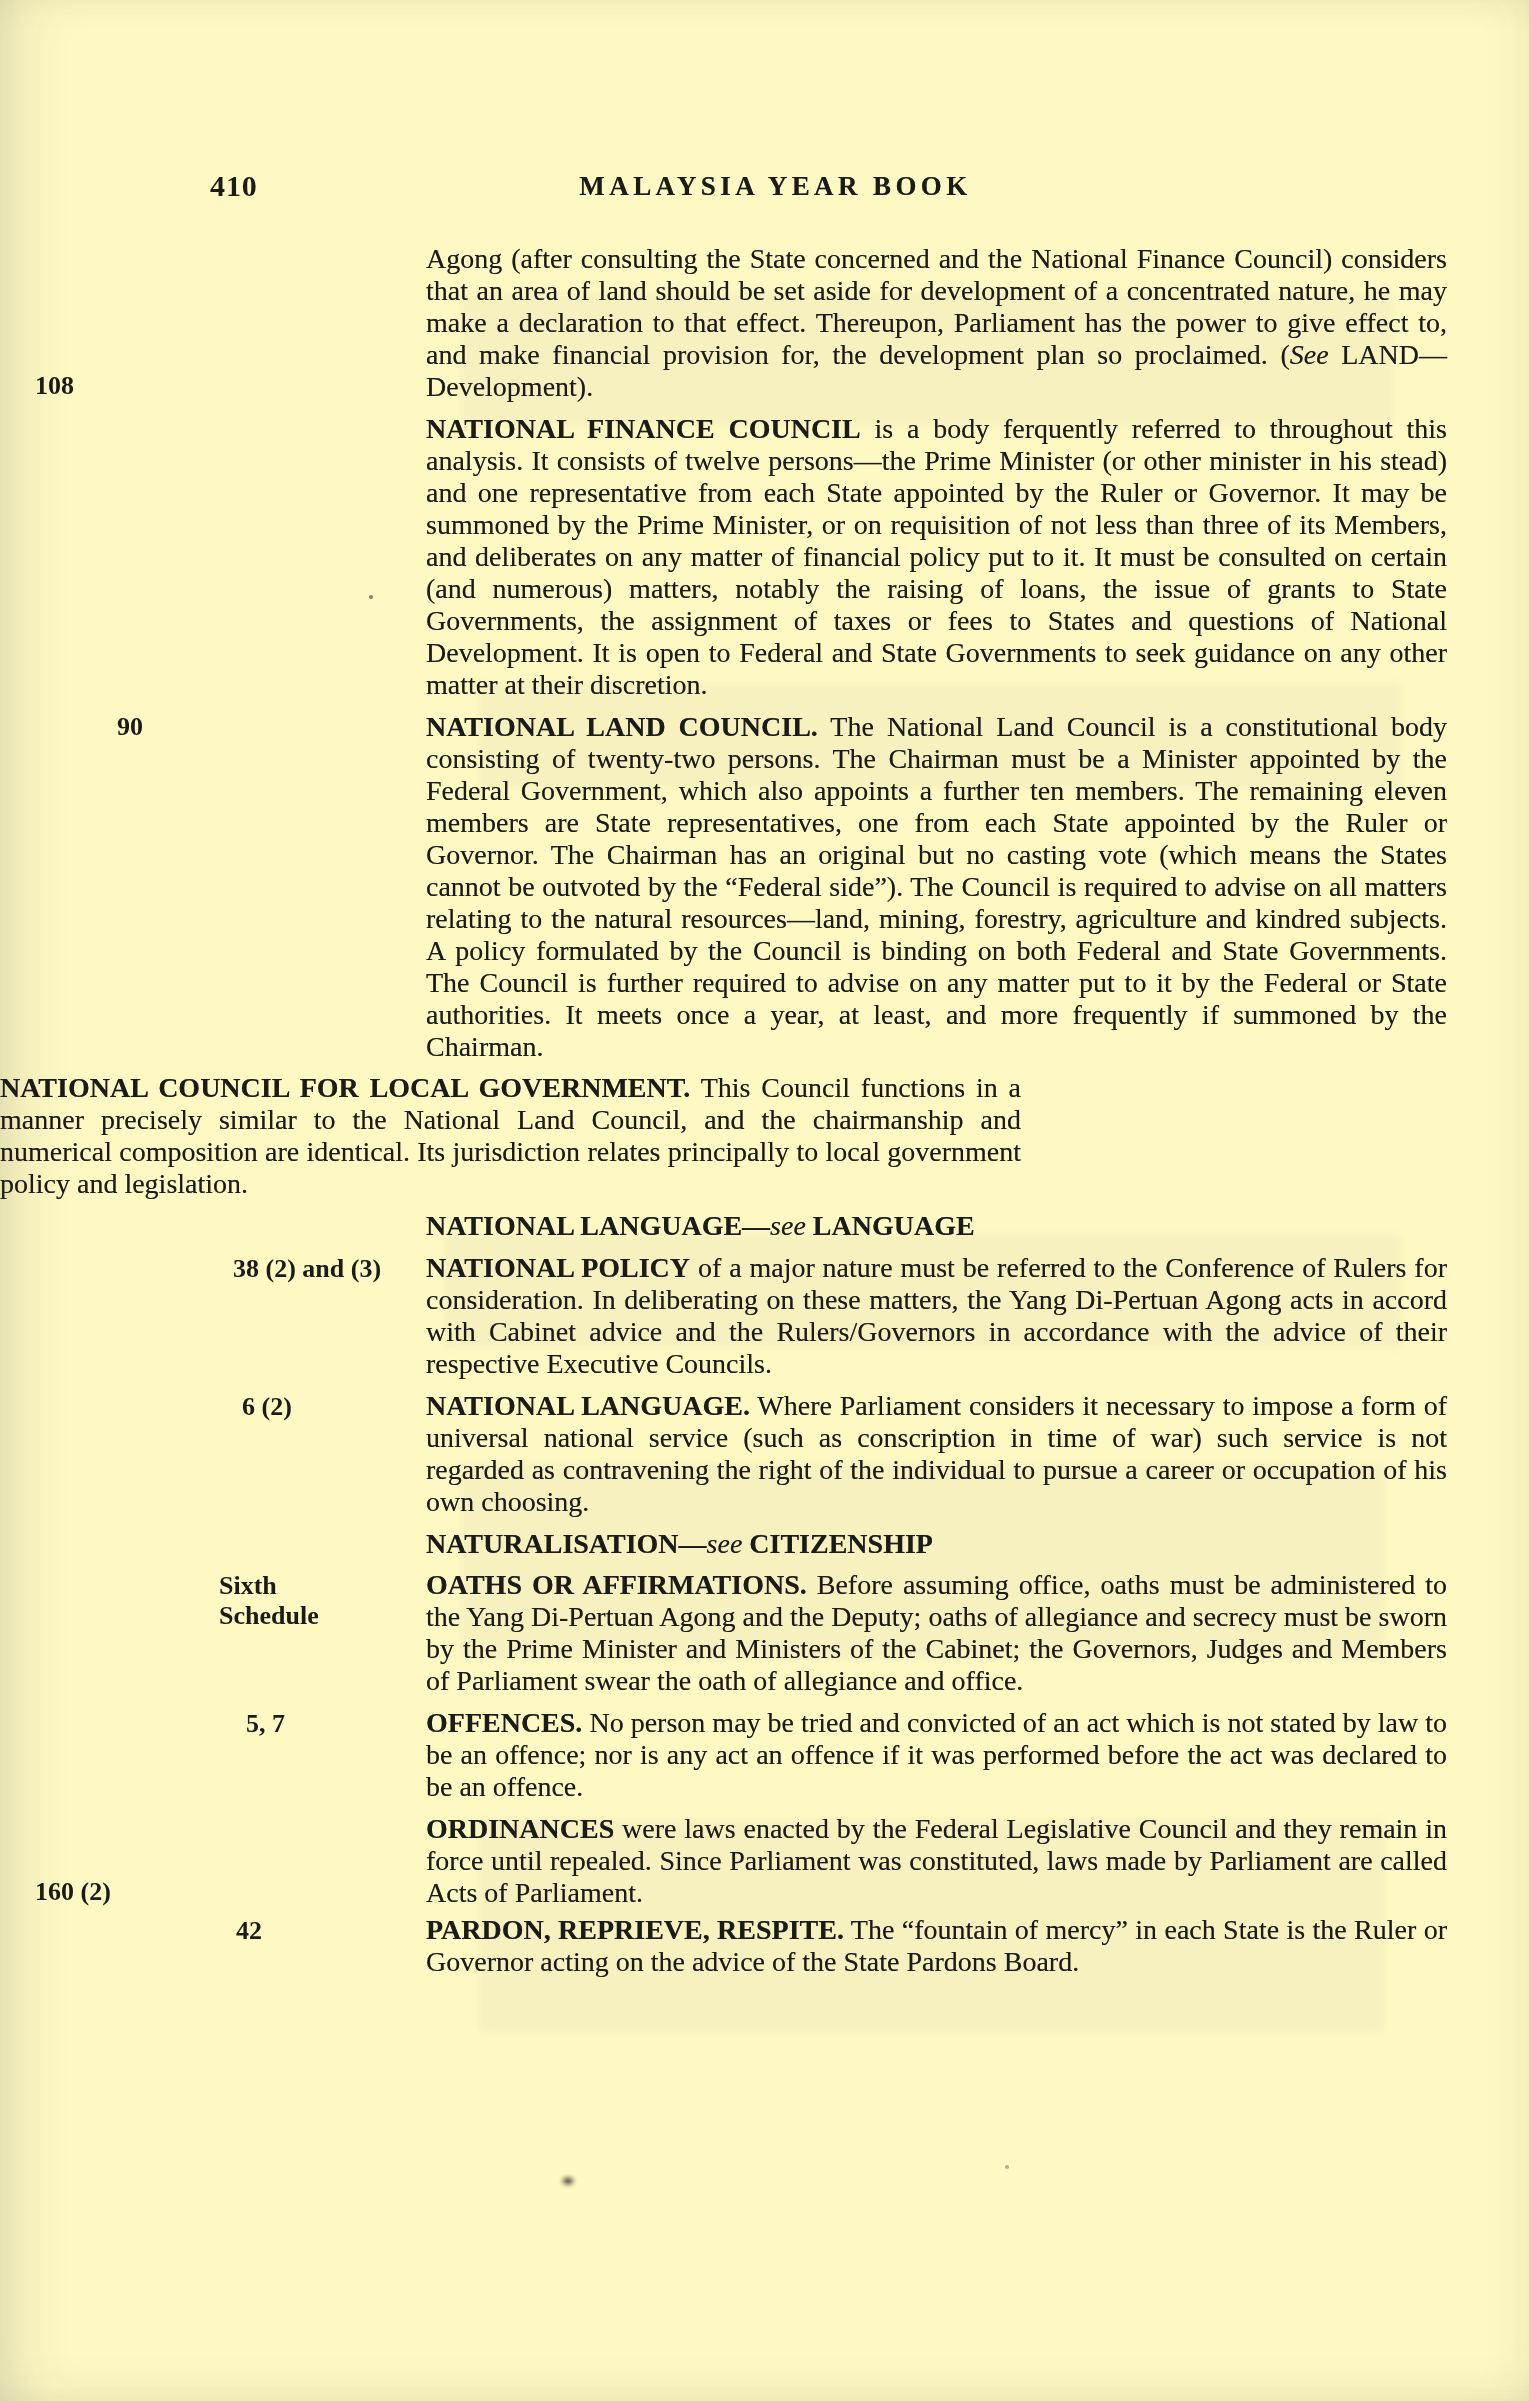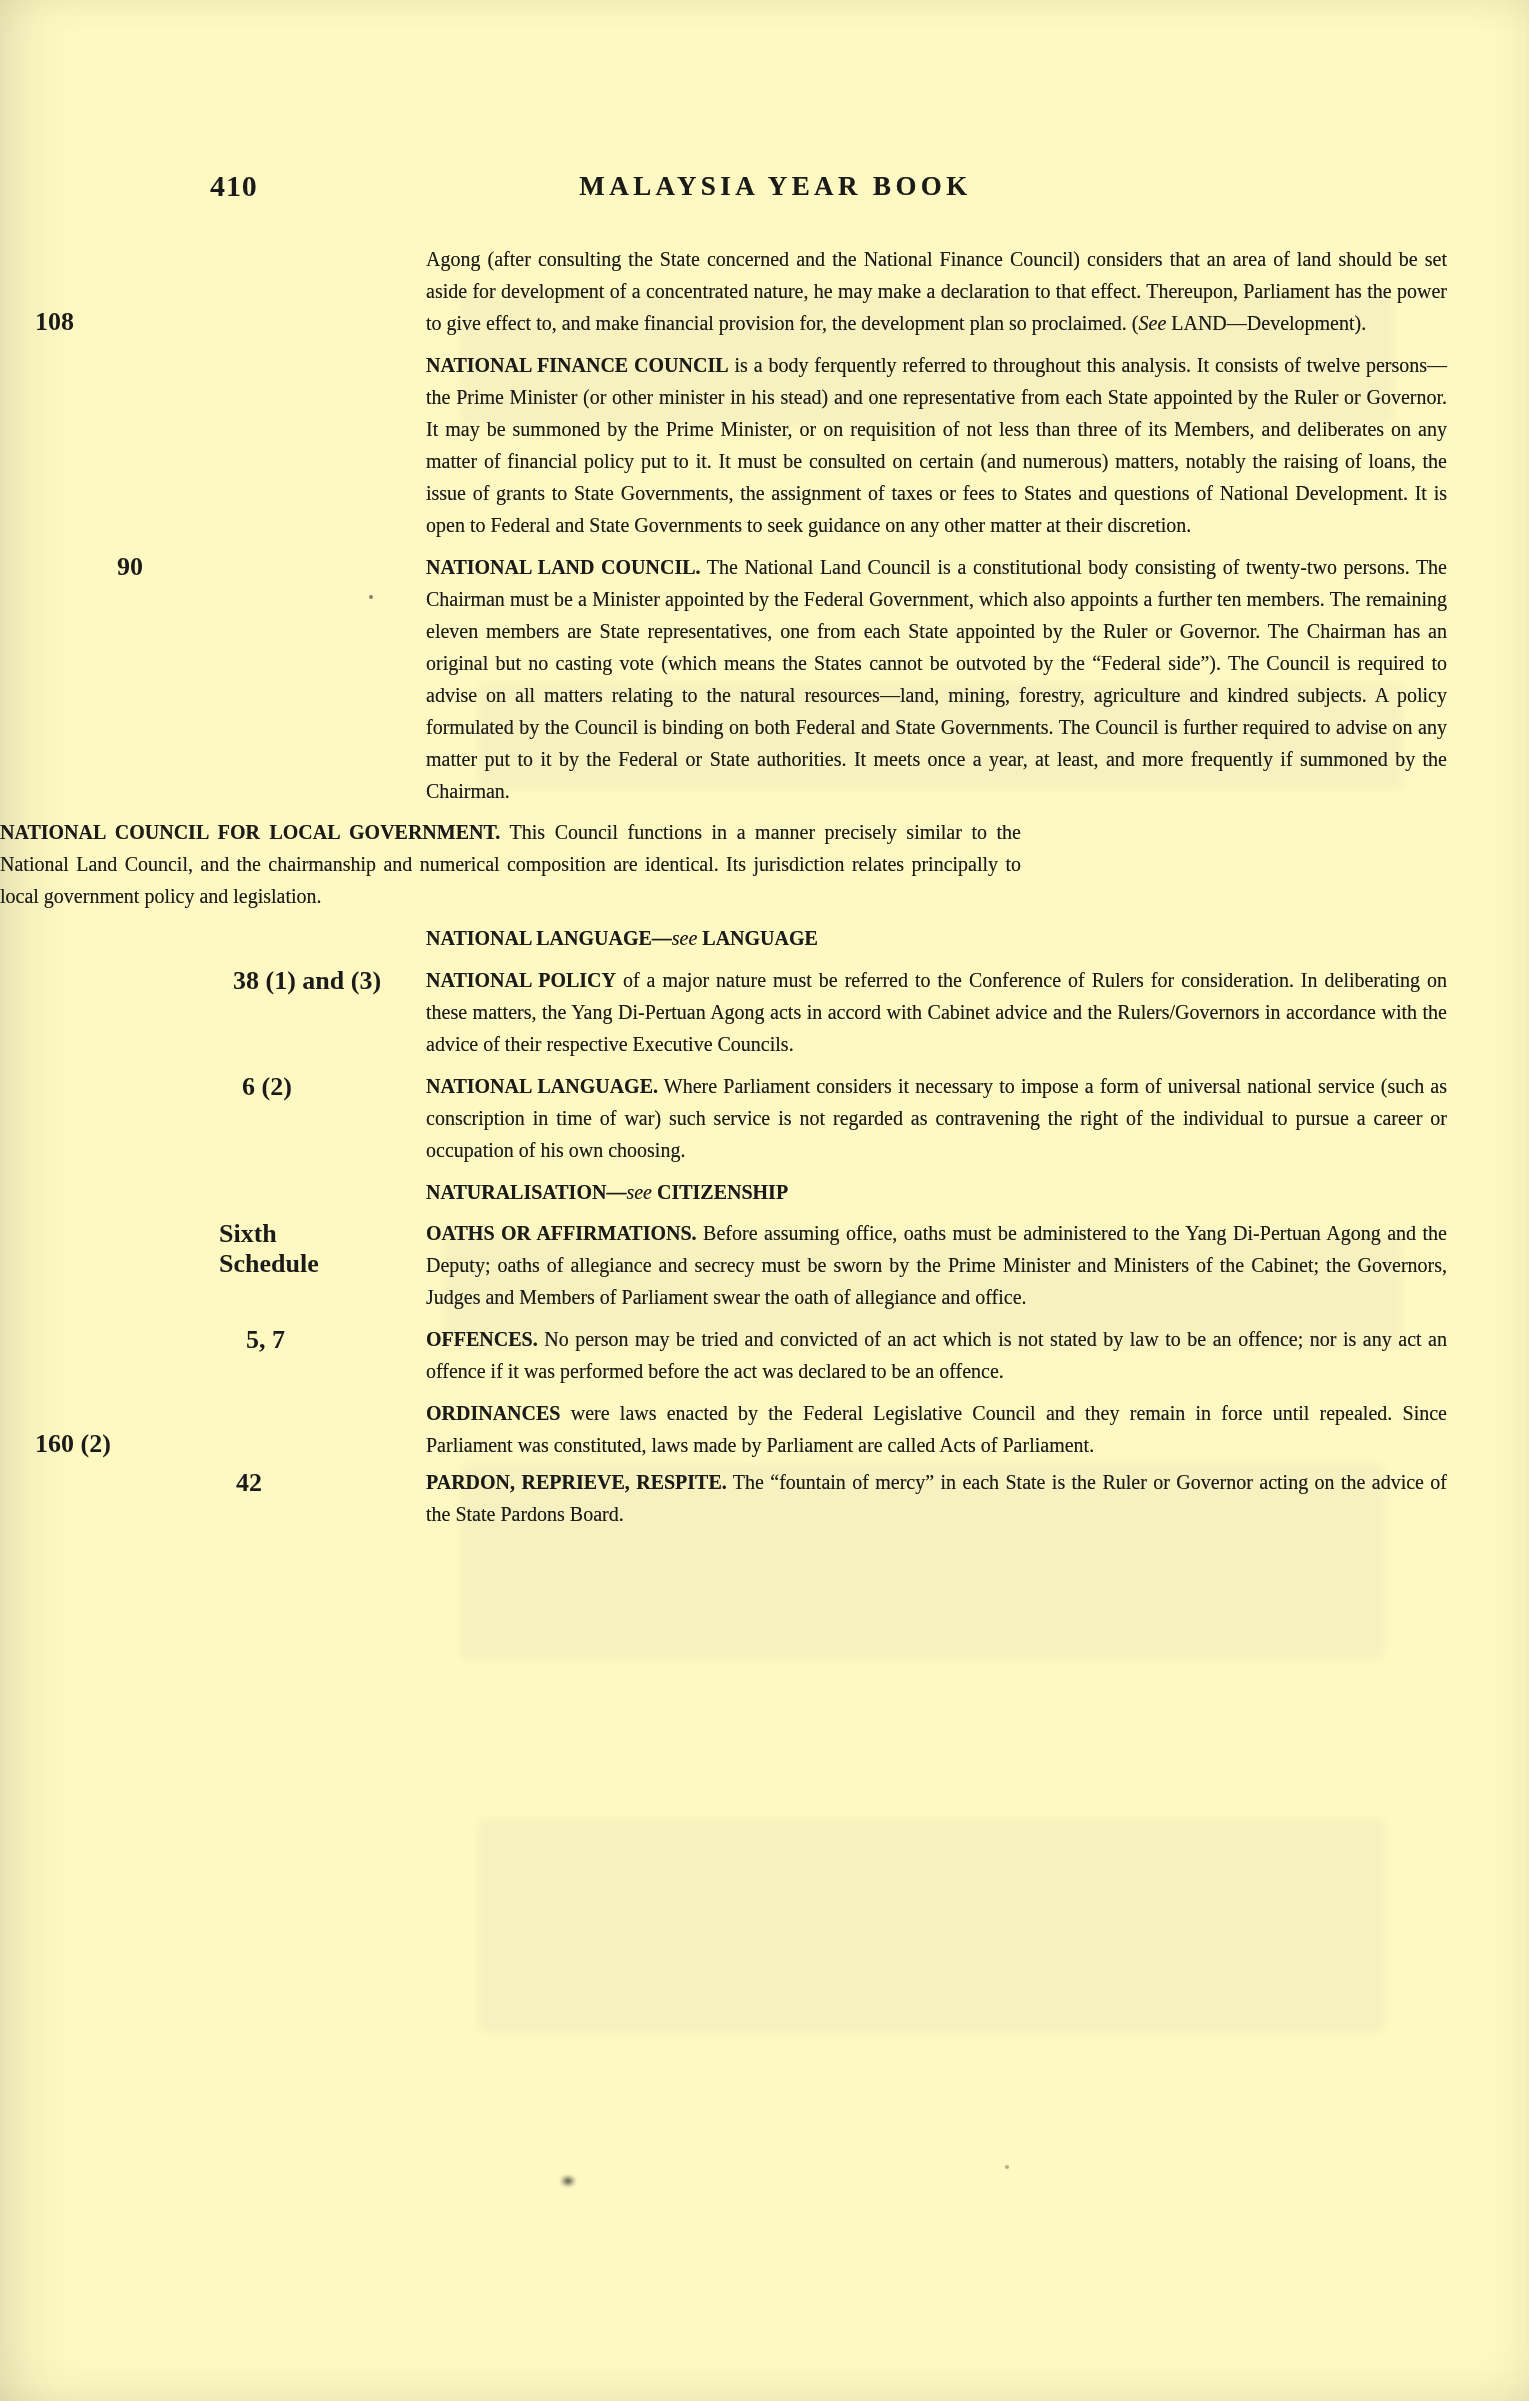--- a/index.html
+++ b/index.html
@@ -43,21 +43,21 @@
   }
   .mcell.bottom{display:flex;flex-direction:column;justify-content:flex-end;padding-bottom:1.8px;padding-left:35px;}
   .mline2{display:block;}
   .msmall{font-size:19.5px;font-weight:bold;}
   .pl240{padding-left:213px}.pl247{padding-left:219px}.pl253{padding-left:225px}
   .pl255{padding-left:226px}.pl256{padding-left:117px}.pl262{padding-left:233px}
   .pl266{padding-left:236px}.pl273{padding-left:242px}.pl277{padding-left:246px}
   .tcell{
     flex:0 0 1021px;
     text-align:justify;
-    font-size:20px;line-height:32px;
+    font-size:28px;line-height:32px;
     text-shadow:0 0 0.4px rgba(20,20,18,0.5);
   }
   .b{font-weight:bold;}
   .i{font-style:italic;}
   
   .ghost{position:absolute;background:rgba(110,110,104,0.055);filter:blur(3.5px);border-radius:5.3px;pointer-events:none;}
   .g1{left:461px;top:293px;width:932px;height:133px;}
   .g2{left:479px;top:683px;width:923px;height:106px;}
   .g3{left:444px;top:1234px;width:958px;height:115px;}
   .g4{left:461px;top:1464px;width:923px;height:195px;}
@@ -122,21 +122,21 @@
 
     <div class="entry">
       <div class="mcell pl240"></div>
       <div class="tcell">
         <span class="b">NATIONAL LANGUAGE—</span><span class="i">see</span><span class="b"> LANGUAGE</span>
       </div>
     </div>
 
     <div class="entry">
       <div class="mcell pl262">
-        <span>38 (1) and (3)</span>
+        <span>38 (2) and (3)</span>
       </div>
       <div class="tcell">
         <span class="b">NATIONAL POLICY</span><span> of a major nature must be referred to the Conference of Rulers for consideration. In deliberating on these matters, the Yang Di-Pertuan Agong acts in accord with Cabinet advice and the Rulers/Governors in accordance with the advice of their respective Executive Councils.</span>
       </div>
     </div>
 
     <div class="entry">
       <div class="mcell pl273">
         <span>6 (2)</span>
       </div>

